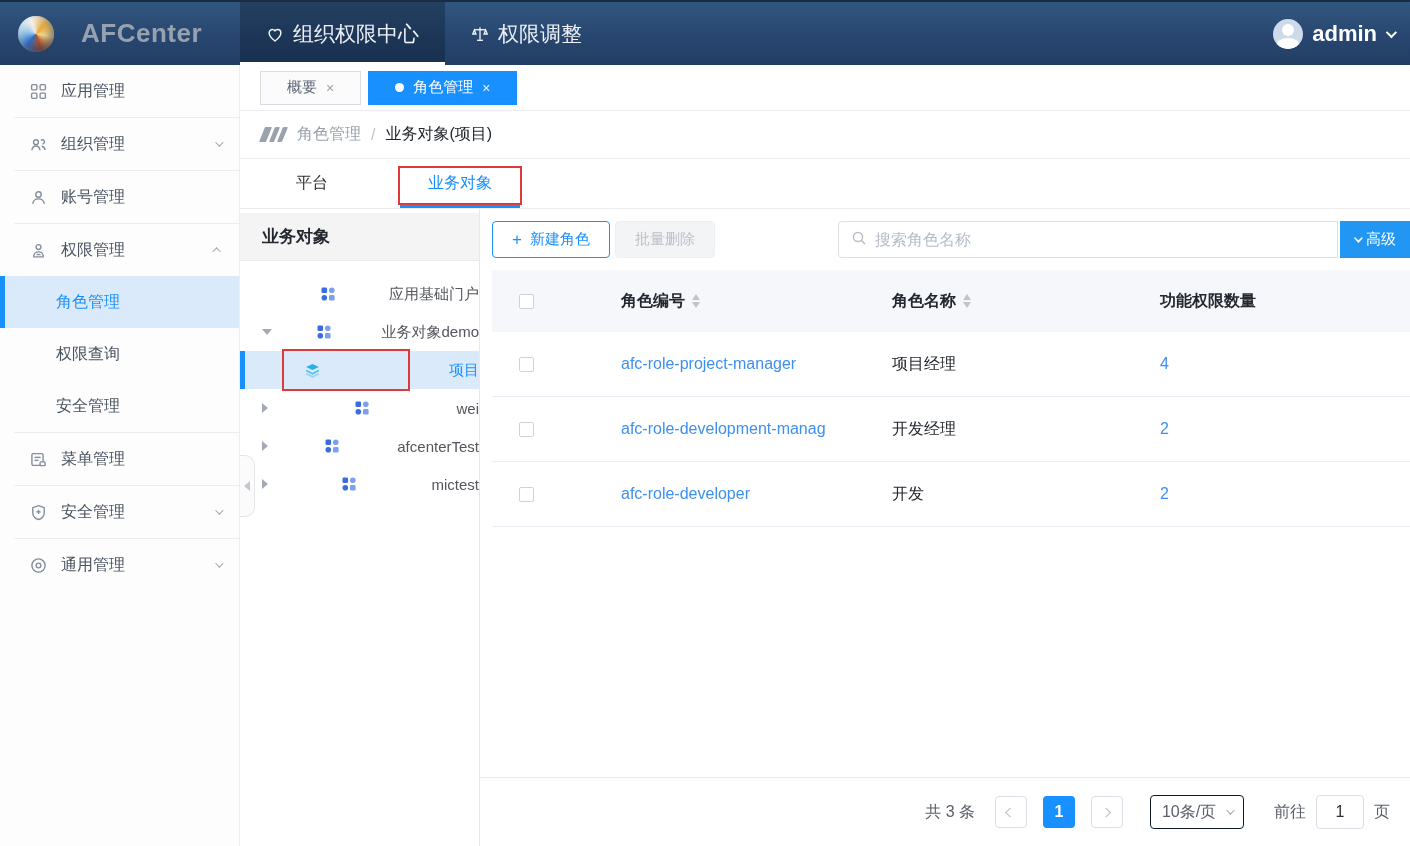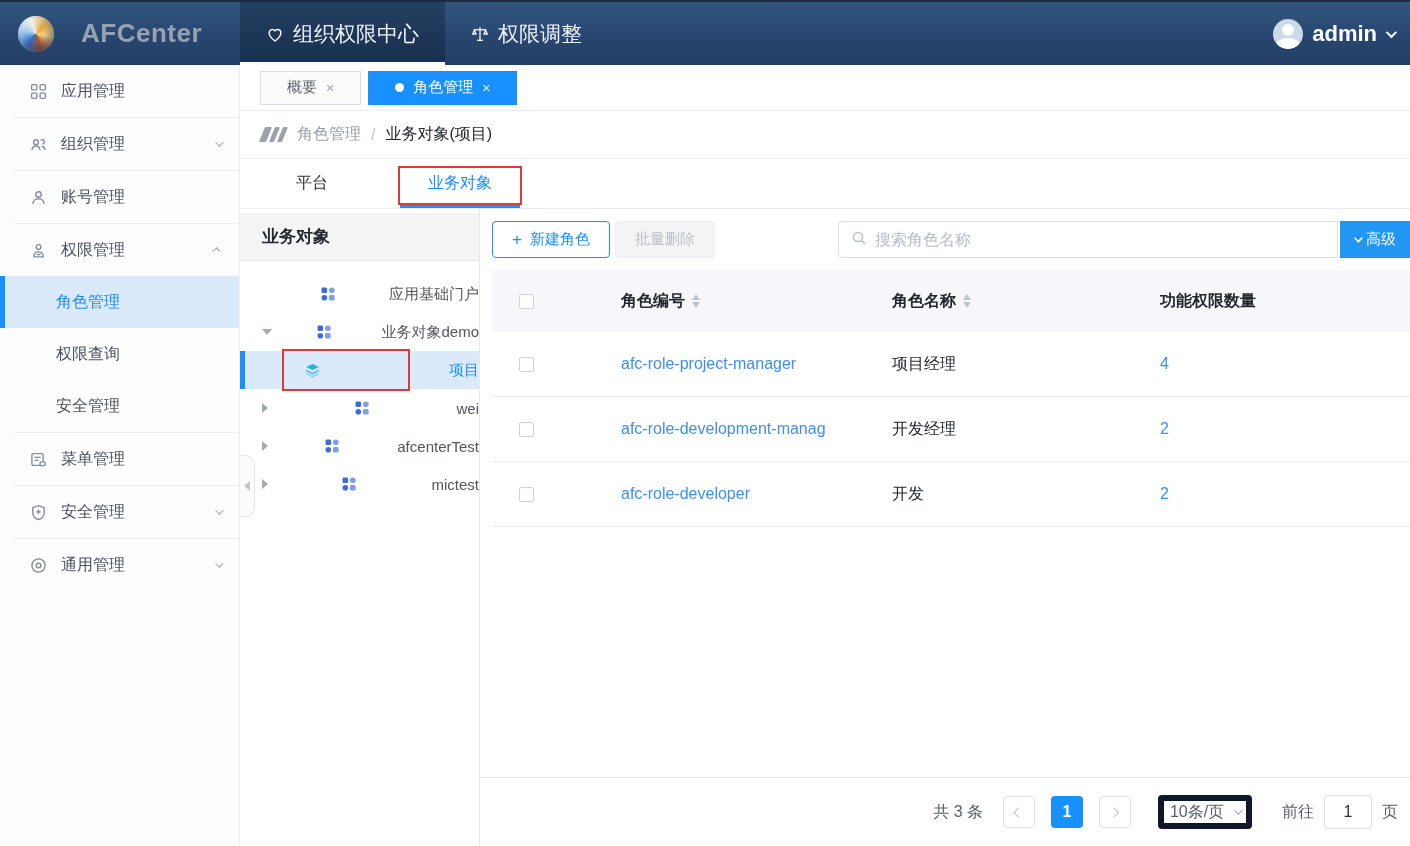--- a/index.html
+++ b/index.html
@@ -114,29 +114,29 @@
   .cell-cb { display:flex; justify-content:center; }
   .cb { width:15px; height:15px; border:1px solid #ced3da; border-radius:2px; background:#fff; cursor:pointer; }
   .hflex { display:flex; align-items:center; gap:7px; }
   .sortc { display:flex; flex-direction:column; gap:2px; }
   .sortc .u { width:0; height:0; border-left:4.5px solid transparent; border-right:4.5px solid transparent; border-bottom:6px solid #c0c4cc; }
   .sortc .d { width:0; height:0; border-left:4.5px solid transparent; border-right:4.5px solid transparent; border-top:6px solid #c0c4cc; }
   .link { color:#3d8ff0; cursor:pointer; }
   .name-cell { color:#23272e; }
 
   
-  .pager { margin-top:auto; border-top:1px solid #e9e9e9; height:69px; flex:0 0 69px; display:flex; align-items:center; justify-content:flex-end; padding-right:12px; font-size:16px; color:#5a6069; }
+  .pager { margin-top:auto; border-top:1px solid #e9e9e9; height:69px; flex:0 0 69px; display:flex; align-items:center; justify-content:flex-end; padding-right:20px; font-size:16px; color:#5a6069; }
   .pager > * { flex:0 0 auto; }
   .total { margin-right:20px; }
   .pbtn { width:32px; height:32px; border:1px solid #dcdfe6; border-radius:4px; background:#fff; display:flex; align-items:center; justify-content:center; color:#b8bec7; cursor:pointer; }
   .pbtn .chev { border-width:1.8px; width:7px; height:7px; }
   .pbtn .chev.l { transform:rotate(135deg) translate(1px,1px); }
   .pbtn .chev.r { transform:rotate(-45deg) translate(-1px,-1px); }
   .pcur { width:32px; height:32px; margin:0 16px; border-radius:4px; background:#1890ff; color:#fff; font-weight:bold; display:flex; align-items:center; justify-content:center; cursor:default; }
-  .psel { width:94px; height:34px; margin-left:27px; border:6px solid #0f172a; border-radius:4px; display:flex; align-items:center; justify-content:center; gap:10px; color:#5a6069; cursor:pointer; }
+  .psel { width:94px; height:34px; margin-left:27px; border:1px solid #0f172a; border-radius:4px; display:flex; align-items:center; justify-content:center; gap:10px; color:#5a6069; cursor:pointer; }
   .psel .chev { width:6px; height:6px; border-width:1.5px; color:#9aa1ab; }
   .goto-lb { margin-left:30px; }
   .goto-in { width:48px; height:34px; margin:0 10px; border:1px solid #dcdfe6; border-radius:4px; text-align:center; font-size:16px; color:#303133; outline:none; font-family:inherit; }
 
   svg { flex:0 0 auto; }
 </style>
 </head>
 <body>
 
 <div class="app">

